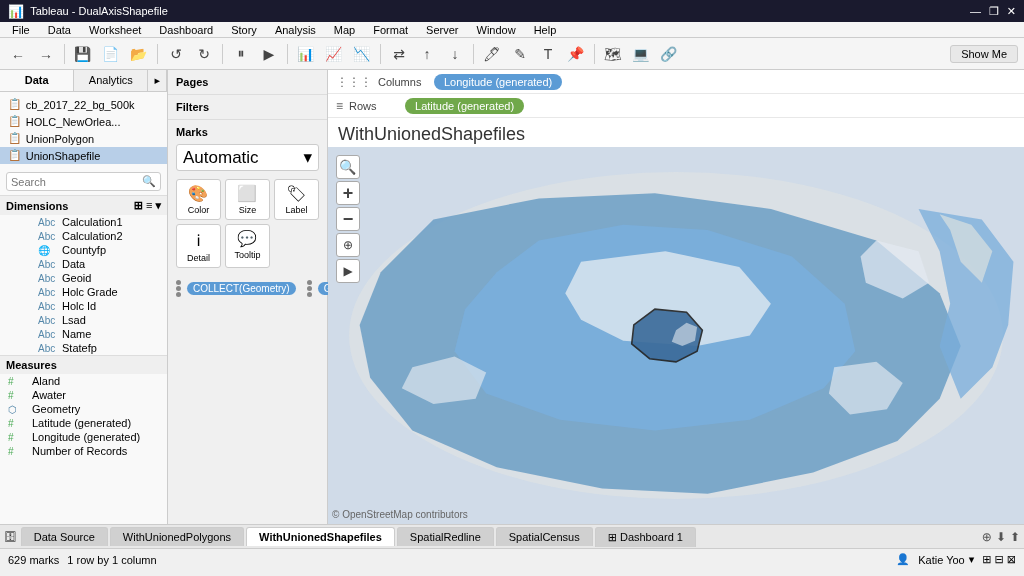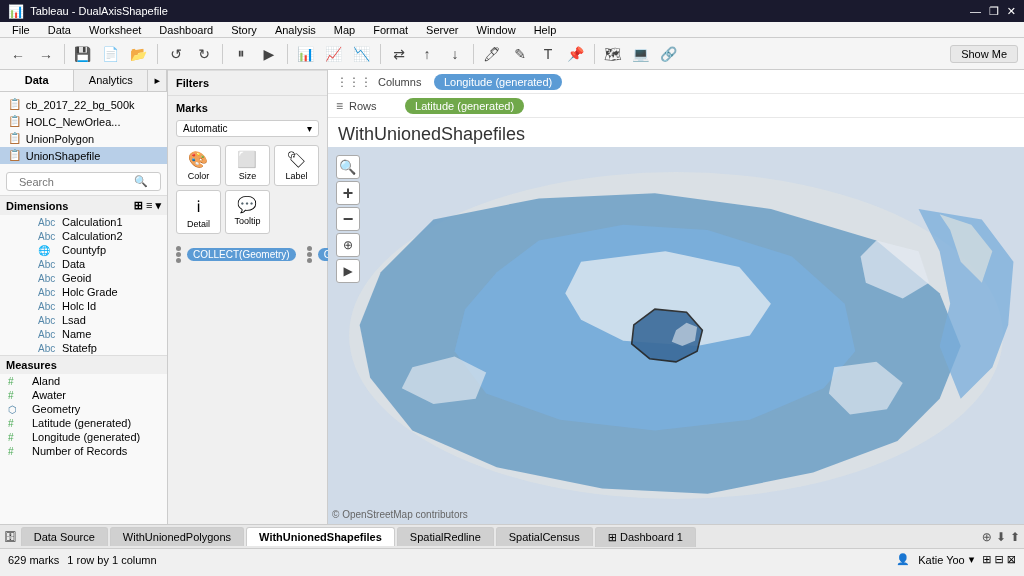--- a/index.html
+++ b/index.html
@@ -111,21 +111,21 @@
     }
     .data-list-item.active { background: #b8cfe8; }
 
     .search-box {
       margin: 4px 6px;
       display: flex;
       align-items: center;
       border: 1px solid #ccc;
       border-radius: 3px;
       background: white;
-      padding: 2px 12px;
+      padding: 2px 4px;
     }
     .search-input {
       border: none; outline: none; font-size: 11px; width: 100%; background: transparent;
     }
 
     .section-header {
       display: flex;
       align-items: center;
       justify-content: space-between;
       padding: 3px 6px;
@@ -172,21 +172,21 @@
     }
     .marks-header { font-weight: bold; margin-bottom: 6px; }
     .marks-dropdown {
       display: flex;
       align-items: center;
       justify-content: space-between;
       border: 1px solid #ccc;
       background: white;
       padding: 2px 6px;
       border-radius: 3px;
-      font-size: 10px;
+      font-size: 17px;
       cursor: pointer;
       margin-bottom: 8px;
     }
 
     .marks-buttons {
       display: grid;
       grid-template-columns: 1fr 1fr 1fr;
       gap: 4px;
       margin-bottom: 8px;
     }
@@ -531,20 +531,23 @@
           <span>Longitude (generated)</span>
         </div>
       <div class="field-item">
           <span class="field-num field-type">#</span>
           <span>Number of Records</span>
         </div>
     </div>
   </div>
 
   <div class="center-panel">
+    <div class="pages-section">
+      <span>Pages</span>
+    </div>
     <div class="filters-section">
       <span>Filters</span>
     </div>
     <div class="marks-section">
       <div class="marks-header">Marks</div>
       <div class="marks-dropdown">
         <span>Automatic</span>
         <span>▾</span>
       </div>
       <div class="marks-buttons">

